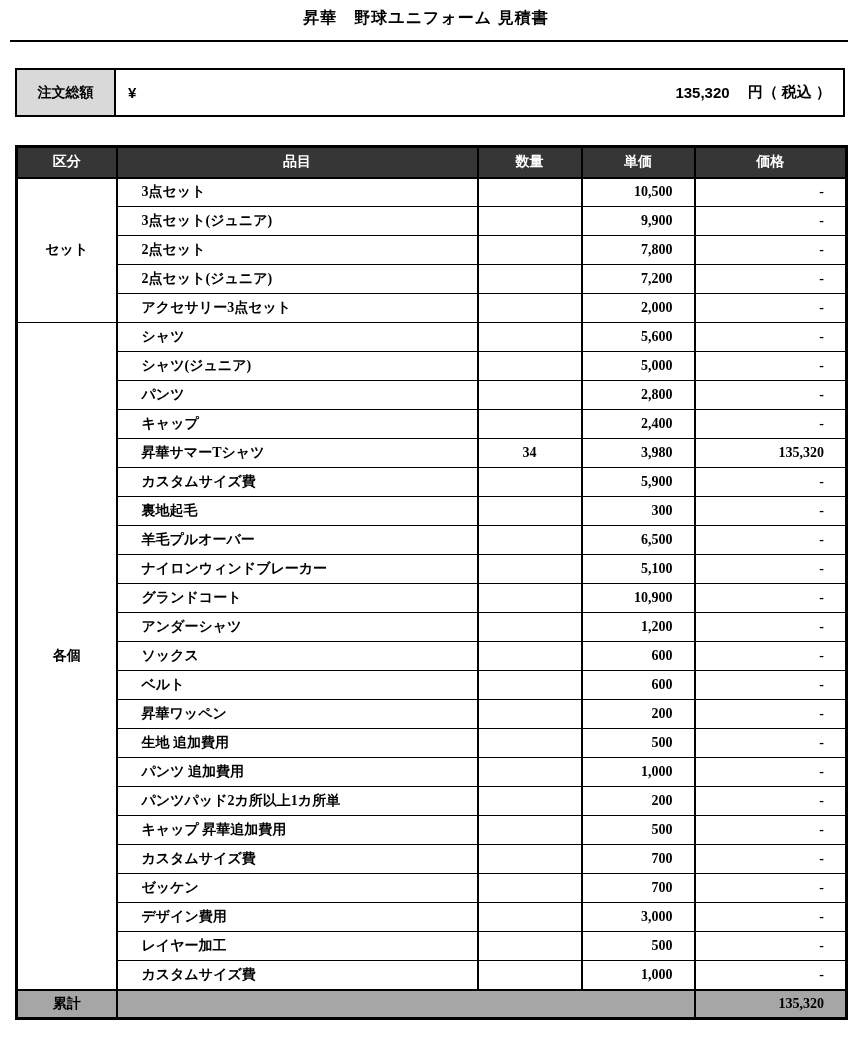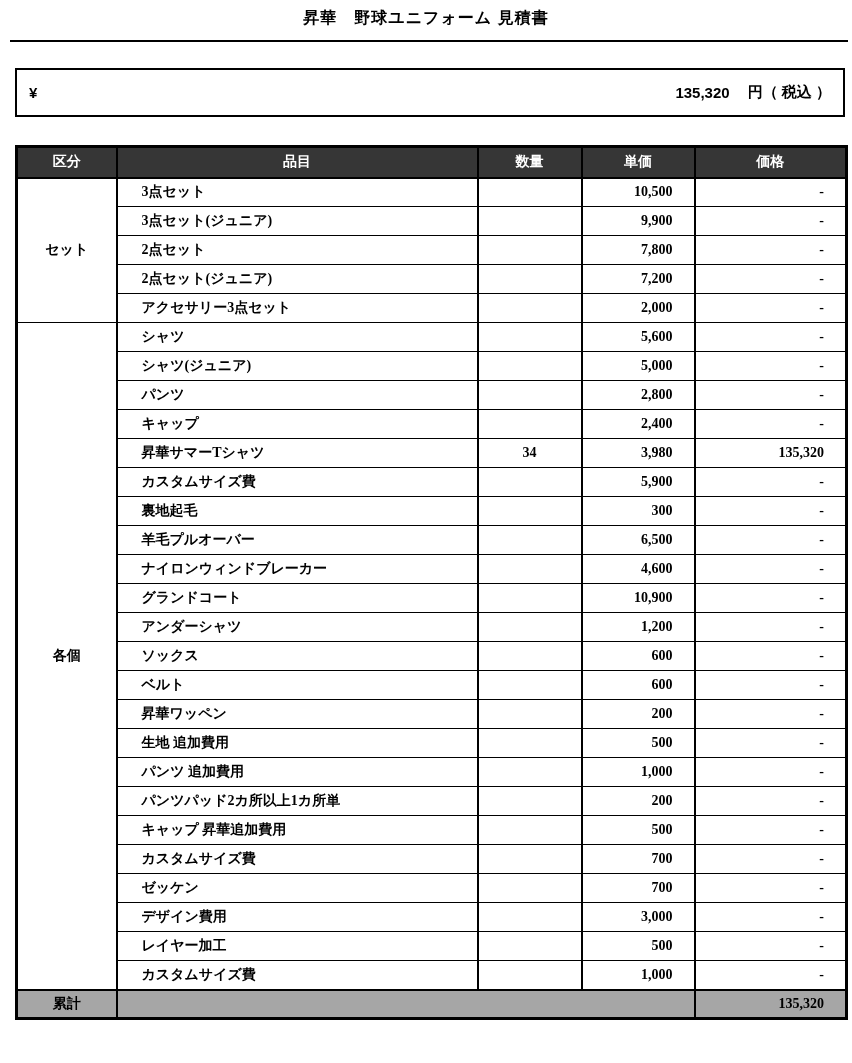--- a/index.html
+++ b/index.html
@@ -84,20 +84,21 @@
 </style>
 </head>
 <body>
 
 <div class="page">
 
   <div class="doc-title">昇華　野球ユニフォーム 見積書</div>
   <div class="title-rule"></div>
 
   <div class="order-box">
+    <div class="order-label">注文総額</div>
     <div class="order-value">
       <span>¥</span>
       <span class="order-spacer"></span>
       <span>135,320</span>
       <span class="order-unit">円</span>
       <span class="order-tax">（ 税込 ）</span>
     </div>
   </div>
 
   <table class="main">
@@ -194,21 +195,21 @@
         </tr>
         <tr>
           <td class="item">羊毛プルオーバー</td>
           <td class="qty"></td>
           <td class="num">6,500</td>
           <td class="num">-</td>
         </tr>
         <tr>
           <td class="item">ナイロンウィンドブレーカー</td>
           <td class="qty"></td>
-          <td class="num">4,600</td>
+          <td class="num">5,100</td>
           <td class="num">-</td>
         </tr>
         <tr>
           <td class="item">グランドコート</td>
           <td class="qty"></td>
           <td class="num">10,900</td>
           <td class="num">-</td>
         </tr>
         <tr>
           <td class="item">アンダーシャツ</td>

